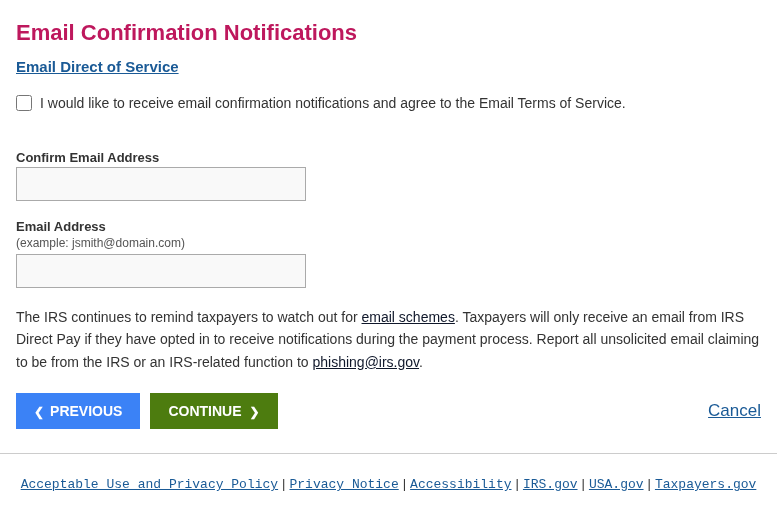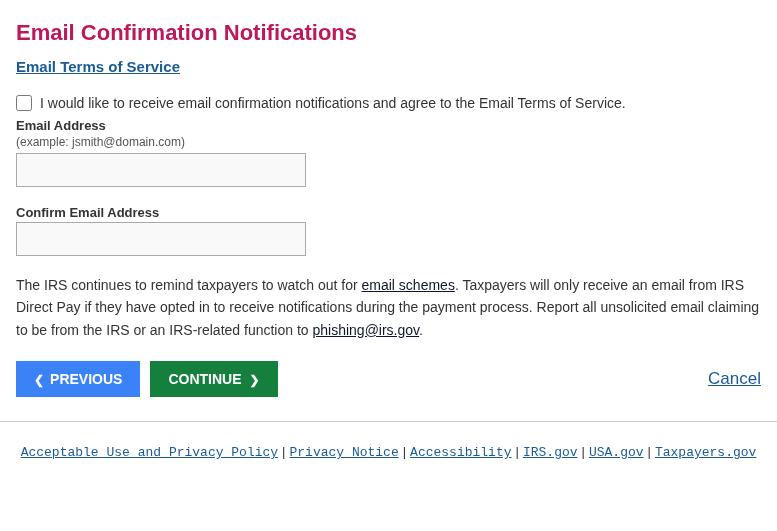--- a/index.html
+++ b/index.html
@@ -25,21 +25,21 @@
       font-size: 15px;
       font-weight: bold;
       text-decoration: underline;
       cursor: pointer;
       display: inline-block;
       margin-bottom: 18px;
     }
     .checkbox-row {
       display: flex;
       align-items: flex-start;
-      margin-bottom: 4px;
+      margin-bottom: 36px;
     }
     .checkbox-row input[type="checkbox"] {
       margin-top: 2px;
       margin-right: 8px;
       flex-shrink: 0;
       width: 16px;
       height: 16px;
       cursor: pointer;
     }
     .checkbox-label {
@@ -94,21 +94,21 @@
       border: none;
       padding: 10px 18px;
       font-size: 14px;
       font-weight: bold;
       cursor: pointer;
       display: flex;
       align-items: center;
       gap: 6px;
     }
     .btn-continue {
-      background: #15803d;
+      background: #4d7c0f;
       color: #fff;
       border: none;
       padding: 10px 18px;
       font-size: 14px;
       font-weight: bold;
       cursor: pointer;
       display: flex;
       align-items: center;
       gap: 8px;
     }
@@ -141,35 +141,35 @@
     }
     .chevron-left::before { content: '❮'; font-size: 12px; }
     .chevron-right::before { content: '❯'; font-size: 12px; }
   </style>
 </head>
 <body>
 
 <div class="main-content">
   <h1 class="page-title">Email Confirmation Notifications</h1>
 
-  <a class="tos-link">Email Terms of Service</a>
+  <a class="tos-link">Email Direct of Service</a>
 
   <div class="checkbox-row">
     <input type="checkbox" style="">
     <span class="checkbox-label">I would like to receive email confirmation notifications and agree to the Email Terms of Service.</span>
   </div>
 
   <div class="field-group">
-    <div class="field-label">Email Address</div>
-    <div class="field-hint">(example: jsmith@domain.com)</div>
+    <div class="field-label">Confirm Email Address</div>
     <input type="text" class="text-input" style="">
   </div>
 
   <div class="field-group">
-    <div class="field-label">Confirm Email Address</div>
+    <div class="field-label">Email Address</div>
+    <div class="field-hint">(example: jsmith@domain.com)</div>
     <input type="text" class="text-input" style="">
   </div>
 
   <p class="info-text">
     <span>The IRS continues to remind taxpayers to watch out for </span><a>email schemes</a><span>. Taxpayers will only receive an email from IRS Direct Pay if they have opted in to receive notifications during the payment process. Report all unsolicited email claiming to be from the IRS or an IRS-related function to </span><a>phishing@irs.gov</a><span>.</span>
   </p>
 
   <div class="button-row">
     <button class="btn-prev">
       <span class="chevron-left"></span>

